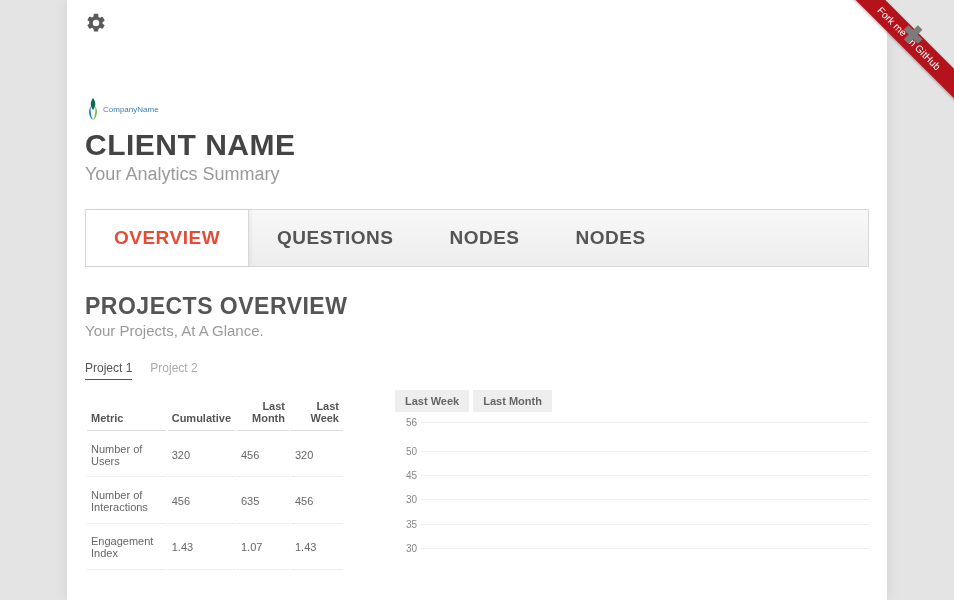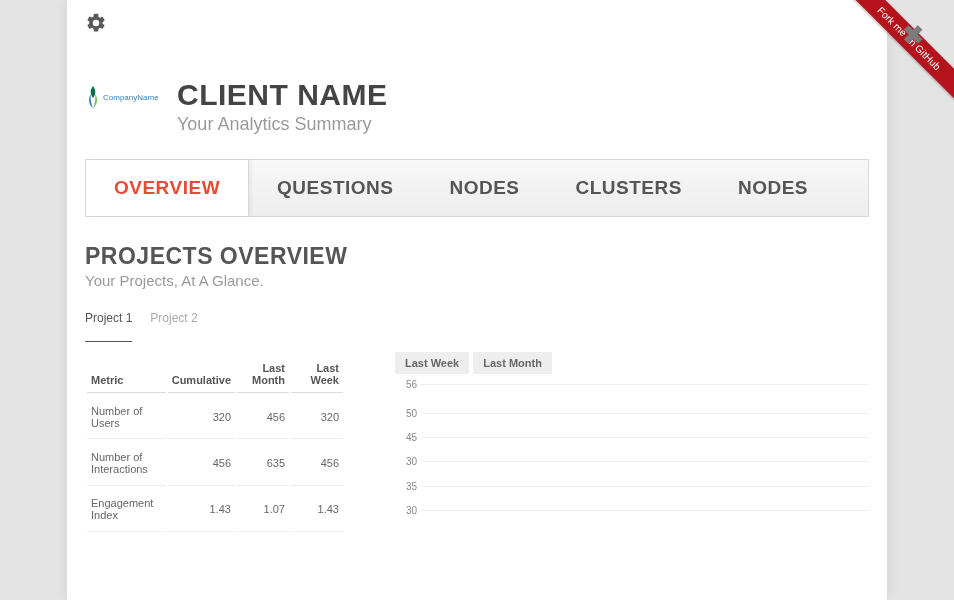--- a/index.html
+++ b/index.html
@@ -47,21 +47,22 @@
   top: 20px; right: 30px;
   font-size: 26px;
   color: #7b7b7b;
   cursor: pointer;
   z-index: 5;
   font-weight: bold;
 }
 .header {
   display: flex;
   align-items: flex-start;
-  margin-top: 36px;
+  margin-top: 48px;
+  flex-direction: column;
 }
 .logo { width: 80px; margin-right: 12px; margin-top: 6px; }
 .logo svg { width: 80px; height: 28px; }
 .title-block h1 {
   font-family: "Arial Narrow", Arial, sans-serif;
   font-stretch: condensed;
   font-weight: 700;
   font-size: 30px;
   letter-spacing: 0.5px;
   color: #444;
@@ -115,21 +116,21 @@
   margin-top: 2px;
 }
 .project-tabs {
   margin-top: 22px;
   display: flex;
   gap: 18px;
   font-size: 12px;
 }
 .project-tab {
   color: #aaa;
-  padding-bottom: 16px;
+  padding-bottom: 4px;
   cursor: pointer;
 }
 .project-tab.active {
   color: #555;
   border-bottom: 1px solid #555;
 }
 .content-row { display: flex; gap: 50px; margin-top: 8px; }
 .metrics {
   width: 260px;
   font-size: 11px;
@@ -141,21 +142,21 @@
   border-bottom: 1px solid #ddd;
   font-weight: 700;
   color: #555;
   vertical-align: bottom;
 }
 .metrics th.right { text-align: right; width: 52px; }
 .metrics td {
   padding: 8px 4px;
   border-bottom: 1px solid #eee;
 }
-.metrics td.right { text-align: right; }
+.metrics td.right { }
 .chart-wrap { flex: 1; }
 .chart-toggles {
   display: flex;
   gap: 4px;
   margin-bottom: 10px;
   margin-top: 2px;
 }
 .chart-toggle {
   background: #eee;
   padding: 5px 10px;
@@ -236,21 +237,20 @@
     <div class="title-block">
       <h1>CLIENT NAME</h1>
       <div class="subtitle">Your Analytics Summary</div>
     </div>
   </div>
 
   <div class="tabs">
     <div class="tab active">OVERVIEW</div>
     <div class="tab">QUESTIONS</div>
     <div class="tab">NODES</div>
-    <div class="tab">CLUSTERS</div>
     <div class="tab">NODES</div>
   </div>
 
   <div class="section-title">PROJECTS OVERVIEW</div>
   <div class="section-sub">Your Projects, At A Glance.</div>
 
   <div class="project-tabs">
     <div class="project-tab active">Project 1</div>
     <div class="project-tab">Project 2</div>
   </div>

